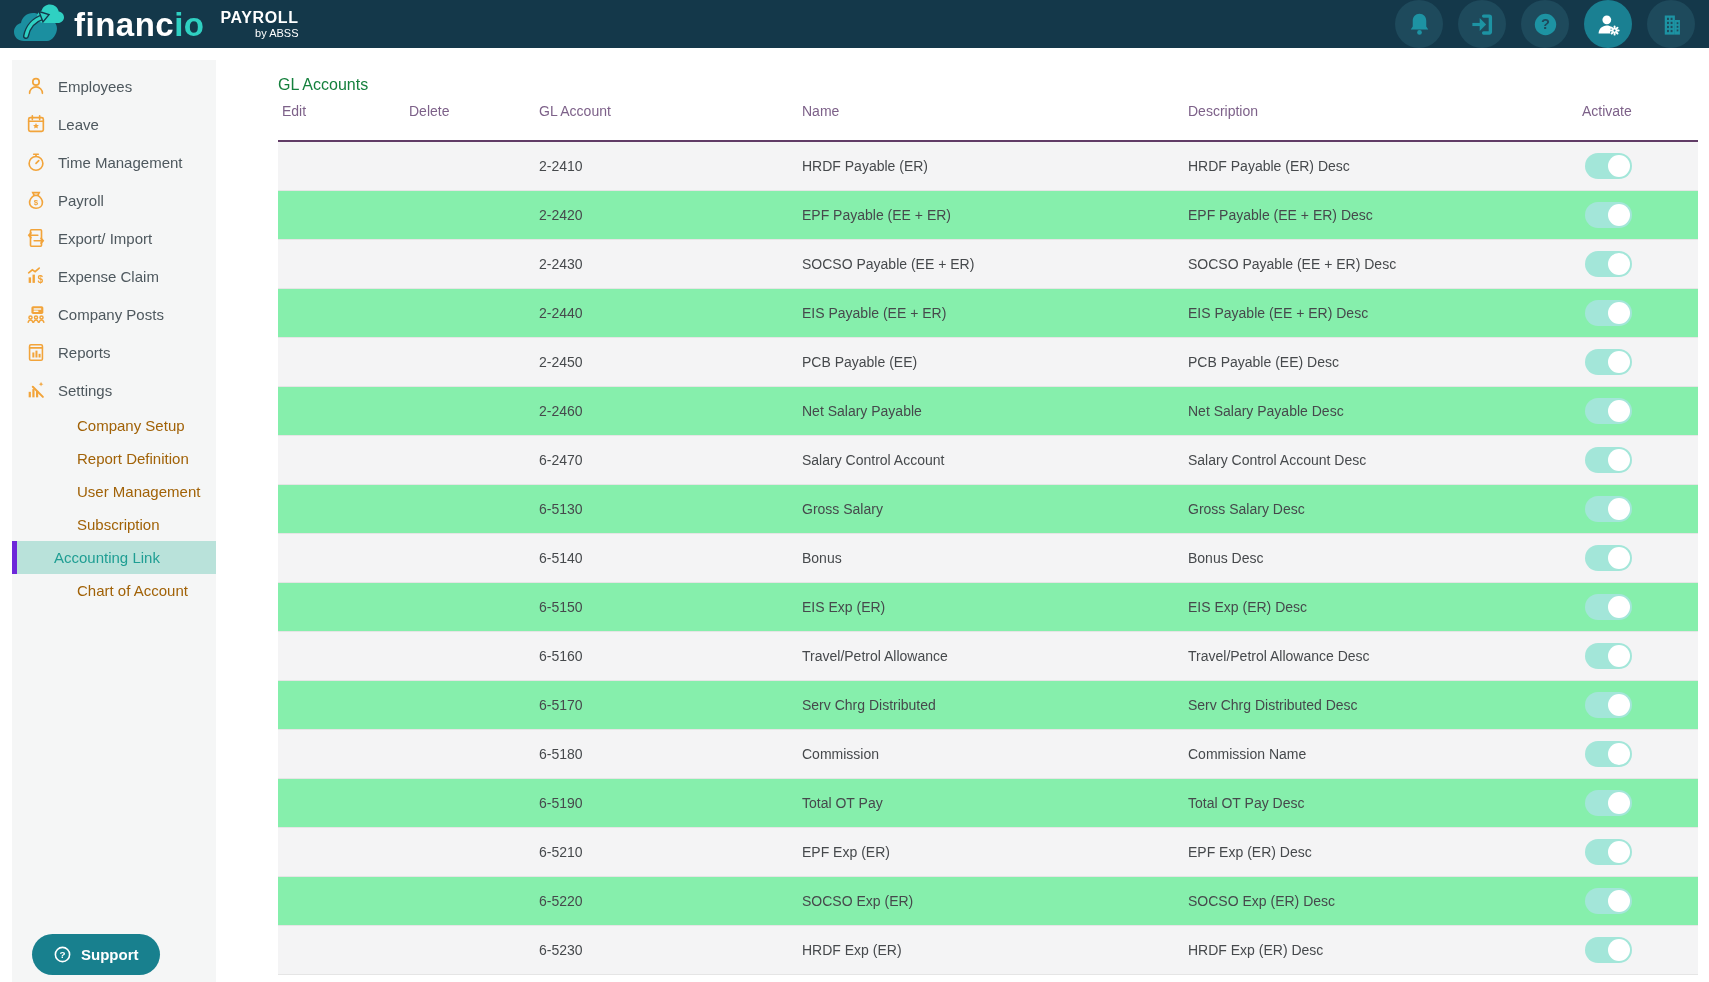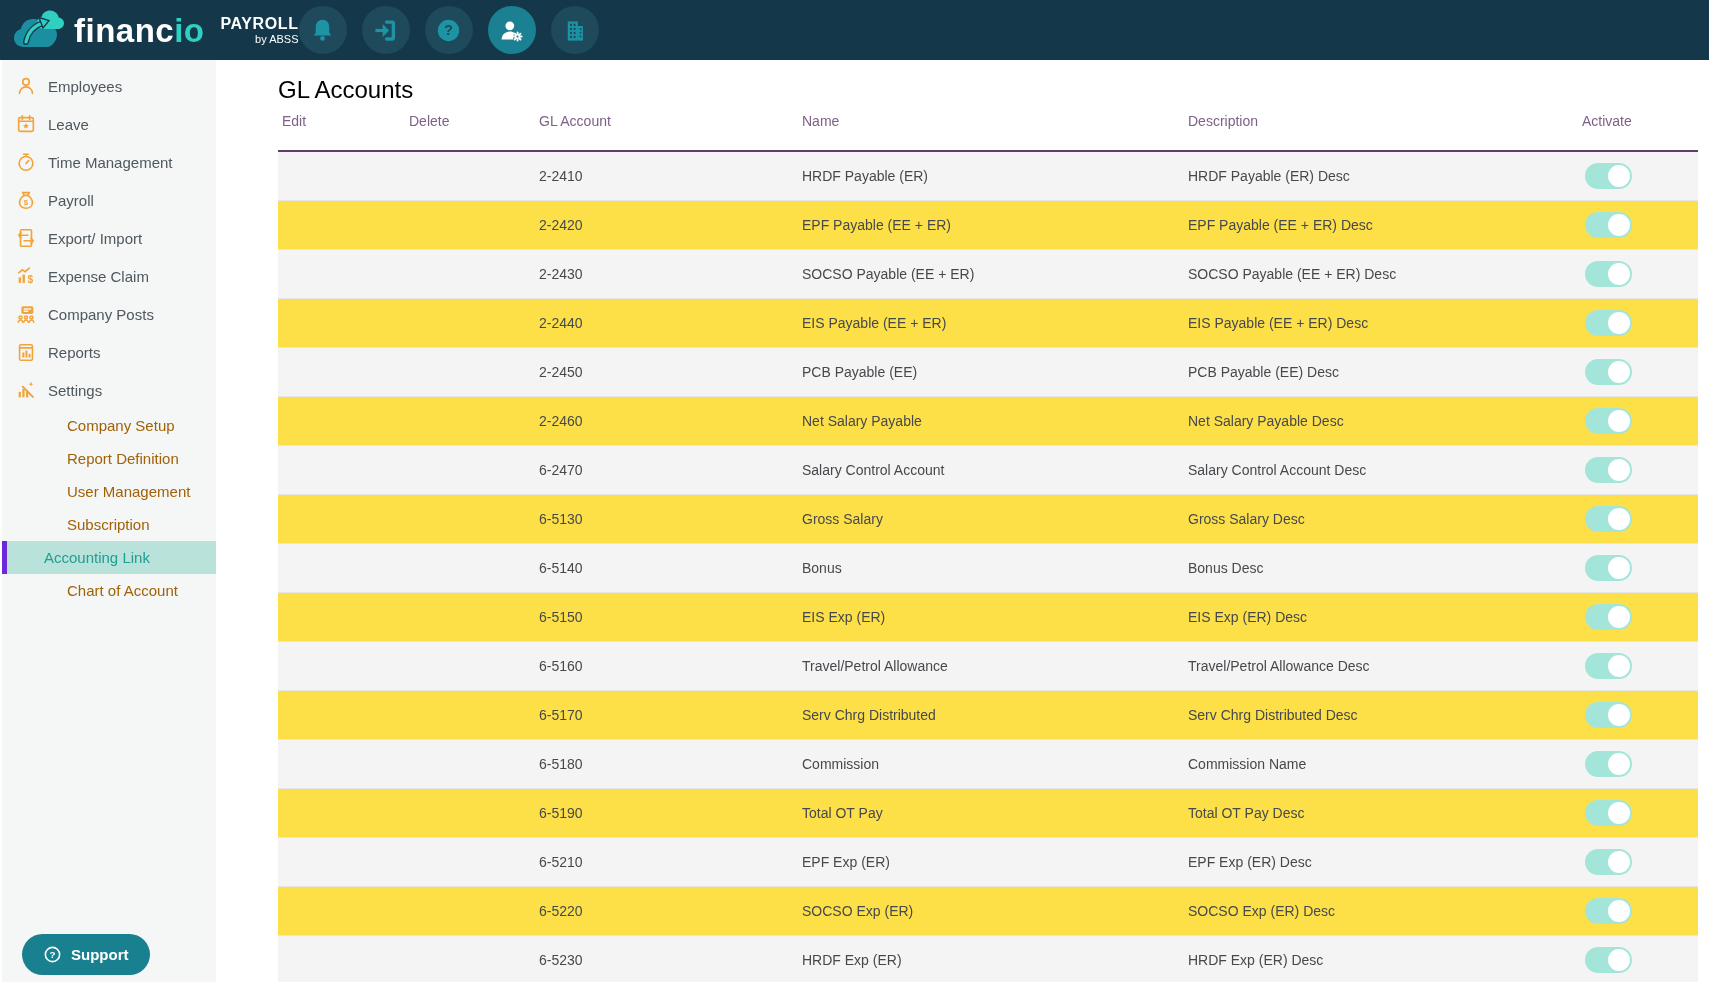--- a/index.html
+++ b/index.html
@@ -4,75 +4,75 @@
 <style>
   * { box-sizing: border-box; }
   html,body { margin:0; padding:0; }
   body {
     width:1709px; height:982px; overflow:hidden; position:relative;
     font-family:"Liberation Sans", sans-serif; background:#ffffff;
   }
 
   
   .topbar {
-    position:absolute; top:0; left:0; width:1709px; height:60px;
-    background:#14384a; display:flex; align-items:center; 
+    position:absolute; top:0; left:0; width:1709px; height:48px;
+    background:#14384a; display:flex; align-items:center; justify-content:space-between;
     padding:0 14px 0 10px;
   }
   .logo-wrap { display:flex; align-items:center; }
   .logo-cloud { width:62px; height:46px; }
   .brand { font-size:33px; font-weight:bold; color:#fff; letter-spacing:.5px; margin-left:2px; line-height:1; }
   .brand .accent { color:#2fd0c2; }
   .product { margin-left:16px; color:#fff; text-align:right; line-height:1.1; }
   .product .p1 { font-weight:bold; font-size:16px; letter-spacing:.6px; }
   .product .p2 { font-size:11px; }
   .hbtns { display:flex; gap:15px; align-items:center; }
   .hbtn {
     width:48px; height:48px; border-radius:50%; background:#1e4a5c;
     display:flex; align-items:center; justify-content:center; cursor:pointer;
   }
   .hbtn.active { background:#1a8092; }
   .hbtn svg { width:27px; height:27px; display:block; }
   .hicon { display:flex; }
 
   
   .sidebar {
-    position:absolute; top:60px; left:2px; width:252px; bottom:0;
+    position:absolute; top:60px; left:12px; width:252px; bottom:0;
     background:#f5f6f6; border-right:1px solid #ececec;
   }
   .nav { padding-top:7px; }
   .nav-item { height:38px; display:flex; align-items:center; padding:0 13px; cursor:pointer; }
   .nav-icon { width:22px; height:22px; flex:none; display:flex; }
   .nav-icon svg { width:22px; height:22px; }
   .nav-label { margin-left:11px; font-size:15px; color:#4e585e; flex:1; }
   .chev { width:19px; height:19px; display:flex; }
   .chev svg { width:19px; height:19px; }
   .sub-item { height:33px; line-height:33px; padding-left:65px; font-size:15px; color:#a16207; cursor:pointer; }
   .sub-item.selected { background:#b9e2da; border-left:5px solid #6d28d9; padding-left:37px; color:#1f9e93; }
   .support-btn {
     position:absolute; left:20px; bottom:7px; height:41px; padding:0 21px;
     border-radius:21px; background:#18808e; color:#fff; display:flex; align-items:center;
     justify-content:center; gap:9px; font-weight:bold; font-size:15px; cursor:pointer;
   }
   .s-ico { display:flex; } .s-ico svg { width:19px; height:19px; }
 
   
   .main { position:absolute; top:60px; left:216px; right:0; bottom:0; background:#fff; padding:16px 0 0 62px; }
-  .page-title { font-size:24px; color:#000000; font-weight:400; margin:0; }
+  .page-title { font-size:16px; color:#15803d; font-weight:400; margin:0; }
   .gtable { width:1420px; margin-top:9px; }
   .thead {
     display:grid; grid-template-columns:131px 130px 263px 386px 394px 116px;
     align-items:end; height:39px; border-bottom:2px solid #613c66;
   }
   .th { font-size:14px; color:#7d6189; padding-bottom:23px; }
   .th:first-child { padding-left:4px; }
   .trow {
     display:grid; grid-template-columns:131px 130px 263px 386px 394px 116px;
     height:49px; align-items:center; border-bottom:1px solid #e5e5e5;
-    font-size:14px; color:#46494c; background:#fde047;
+    font-size:14px; color:#46494c; background:#86efac;
   }
   .trow.odd { background:#f4f4f5; }
   .cell { overflow:hidden; white-space:nowrap; }
   .cell.c-edit { padding-left:4px; }
   .cell.c-activate { padding-left:3px; }
   .toggle { width:47px; height:26px; border-radius:13px; background:#a3e6d9; position:relative; cursor:pointer; }
   .knob { position:absolute; top:2px; right:2px; width:22px; height:22px; border-radius:50%; background:#fff; }
 </style>
 </head>
 <body>

